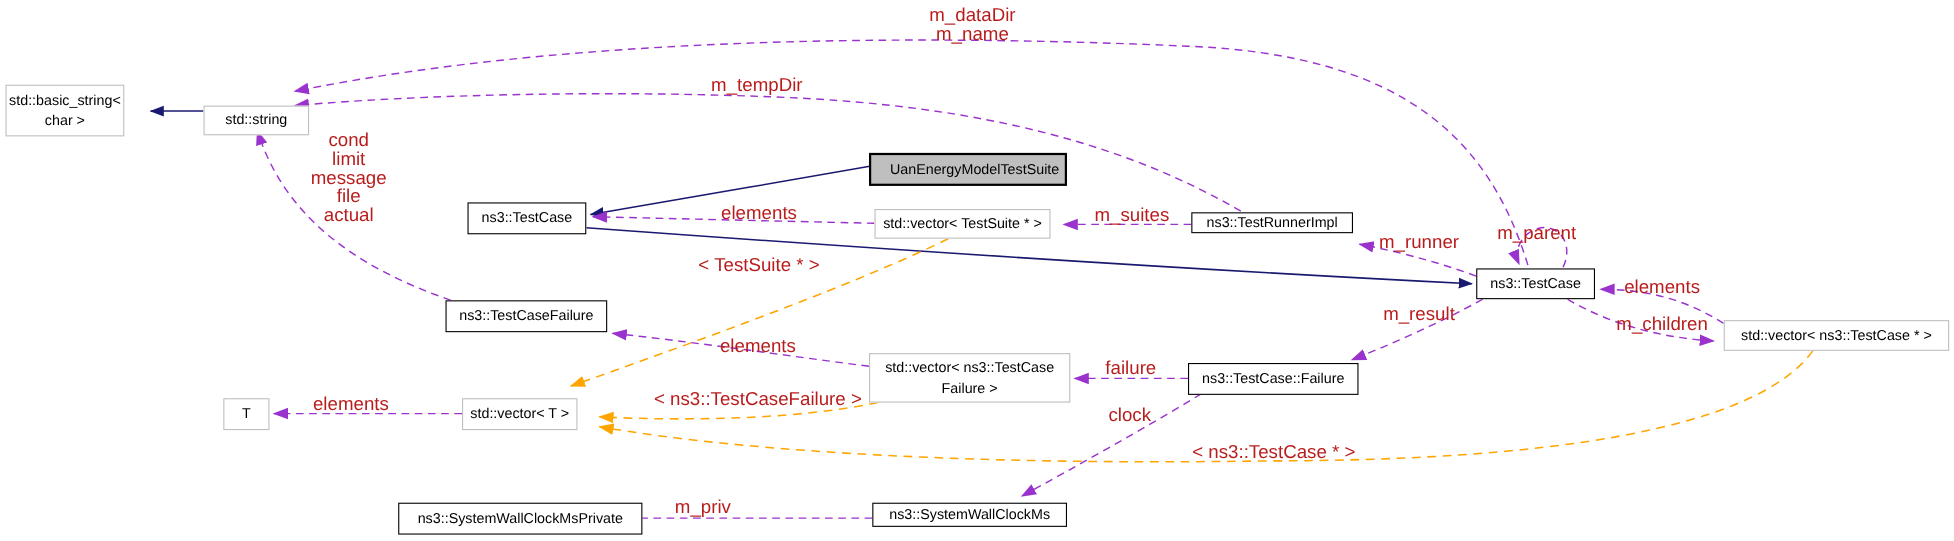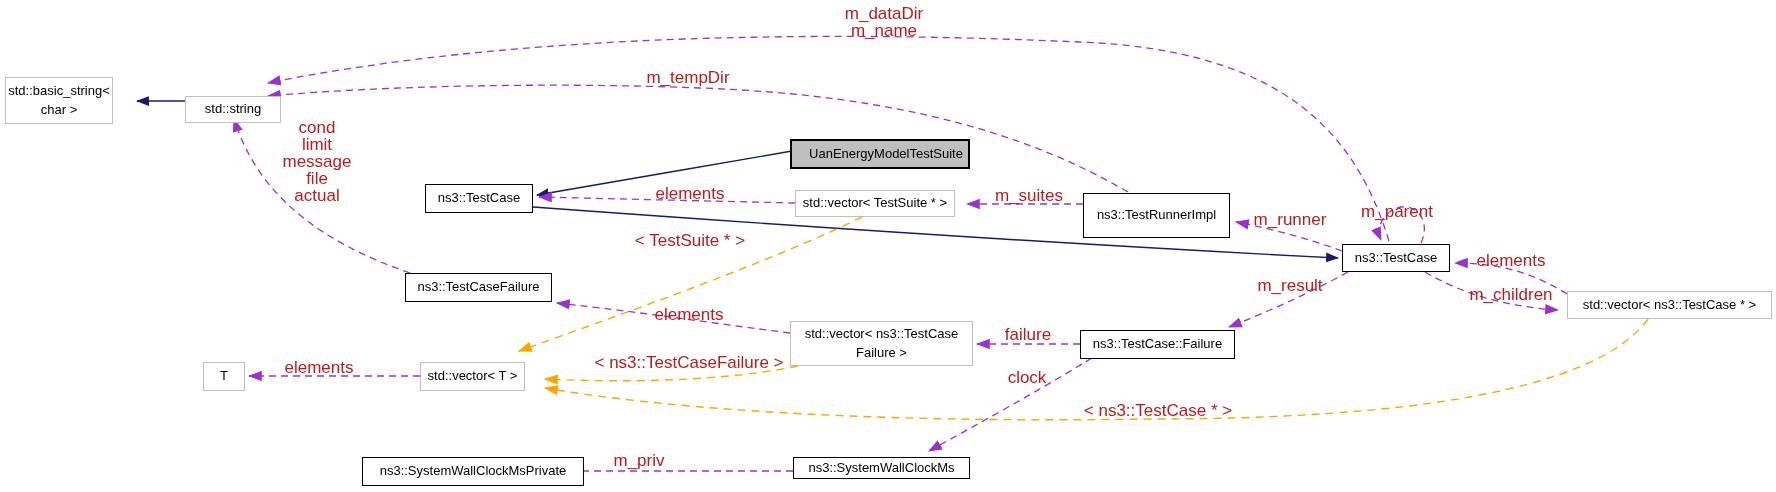--- a/index.html
+++ b/index.html
@@ -97,21 +97,21 @@
       <path d="M 1648 319 C 1595 392 1400 419 1150 419 C 900 423 685 412 545 388" marker-end="url(#arr-orange)"></path>
     </g>
   </svg>
 
   <div class="node ext" style="left:5px;top:77px;width:108px;height:47px">std::basic_string&lt;
 char &gt;</div>
   <div class="node ext" style="left:185px;top:96px;width:96px;height:27px">std::string</div>
   <div class="node doc" style="left:425px;top:184px;width:108px;height:29px">ns3::TestCase</div>
   <div class="node current" style="left:790px;top:139px;width:180px;height:30px">UanEnergyModelTestSuite</div>
   <div class="node ext" style="left:795px;top:190px;width:160px;height:27px">std::vector&lt; TestSuite * &gt;</div>
-  <div class="node doc" style="left:1083px;top:193px;width:147px;height:45px">ns3::TestRunnerImpl</div>
+  <div class="node doc" style="left:1083px;top:193px;width:147px;height:19px">ns3::TestRunnerImpl</div>
   <div class="node doc" style="left:1342px;top:244px;width:108px;height:28px">ns3::TestCase</div>
   <div class="node ext" style="left:1567px;top:291px;width:205px;height:28px">std::vector&lt; ns3::TestCase * &gt;</div>
   <div class="node doc" style="left:405px;top:273px;width:147px;height:29px">ns3::TestCaseFailure</div>
   <div class="node ext" style="left:790px;top:321px;width:183px;height:45px">std::vector&lt; ns3::TestCase
 Failure &gt;</div>
   <div class="node doc" style="left:1080px;top:330px;width:155px;height:29px">ns3::TestCase::Failure</div>
   <div class="node ext" style="left:203px;top:362px;width:42px;height:29px">T</div>
   <div class="node ext" style="left:420px;top:362px;width:105px;height:29px">std::vector&lt; T &gt;</div>
   <div class="node doc" style="left:362px;top:457px;width:222px;height:29px">ns3::SystemWallClockMsPrivate</div>
   <div class="node doc" style="left:793px;top:457px;width:177px;height:22px">ns3::SystemWallClockMs</div>

